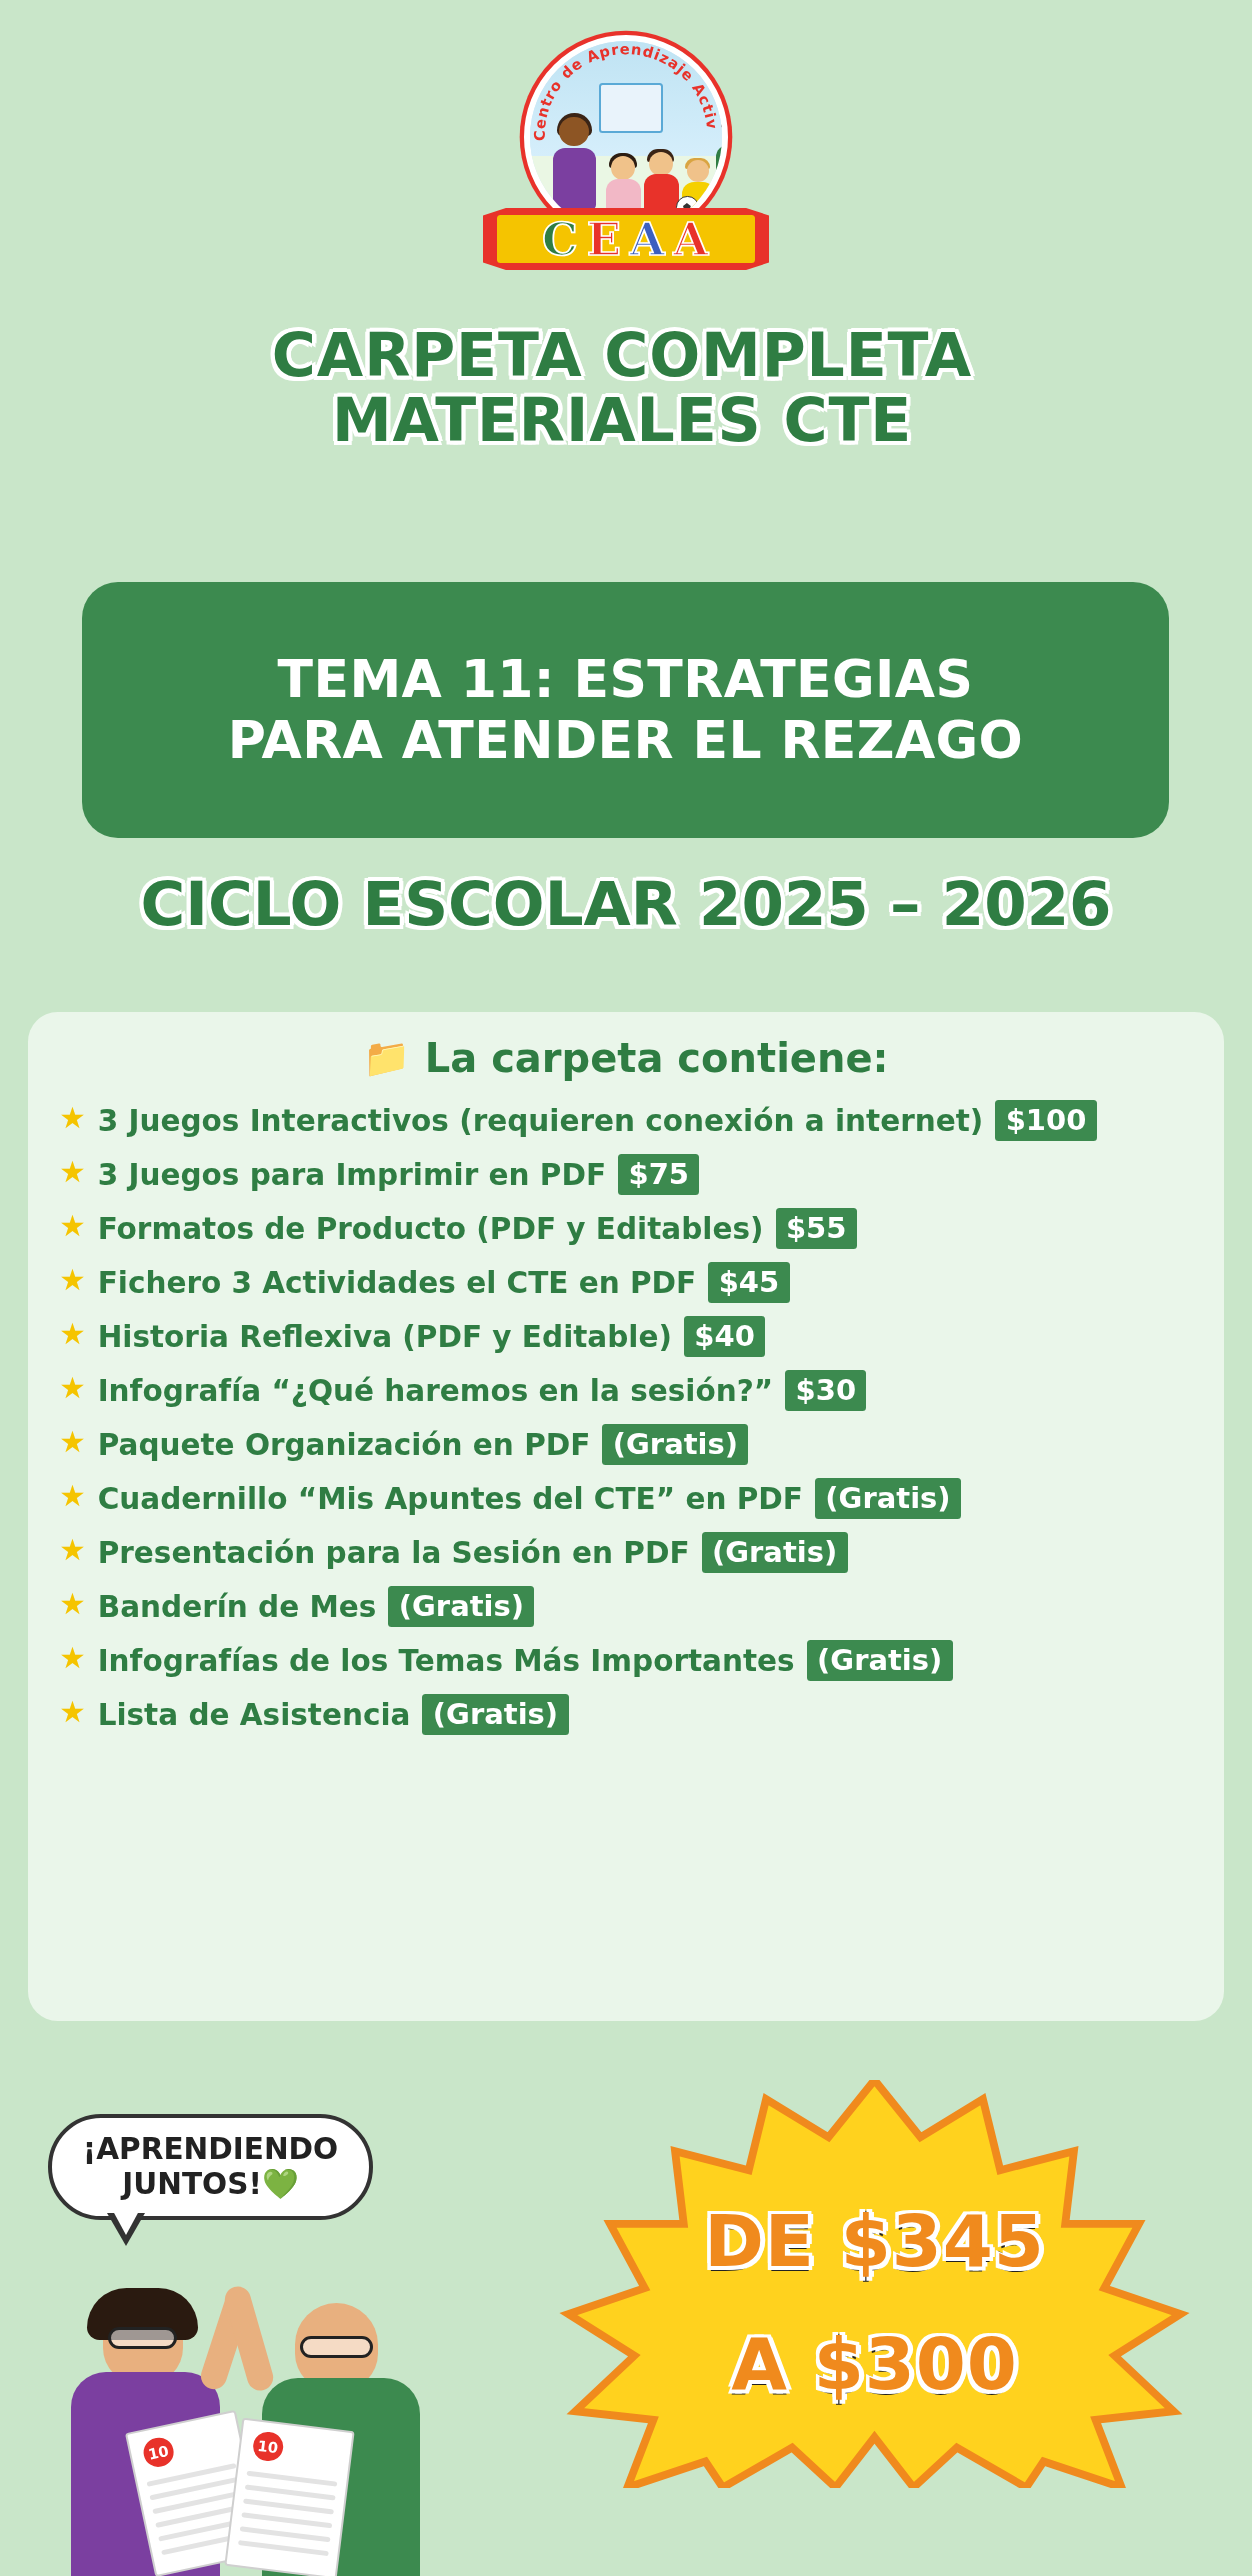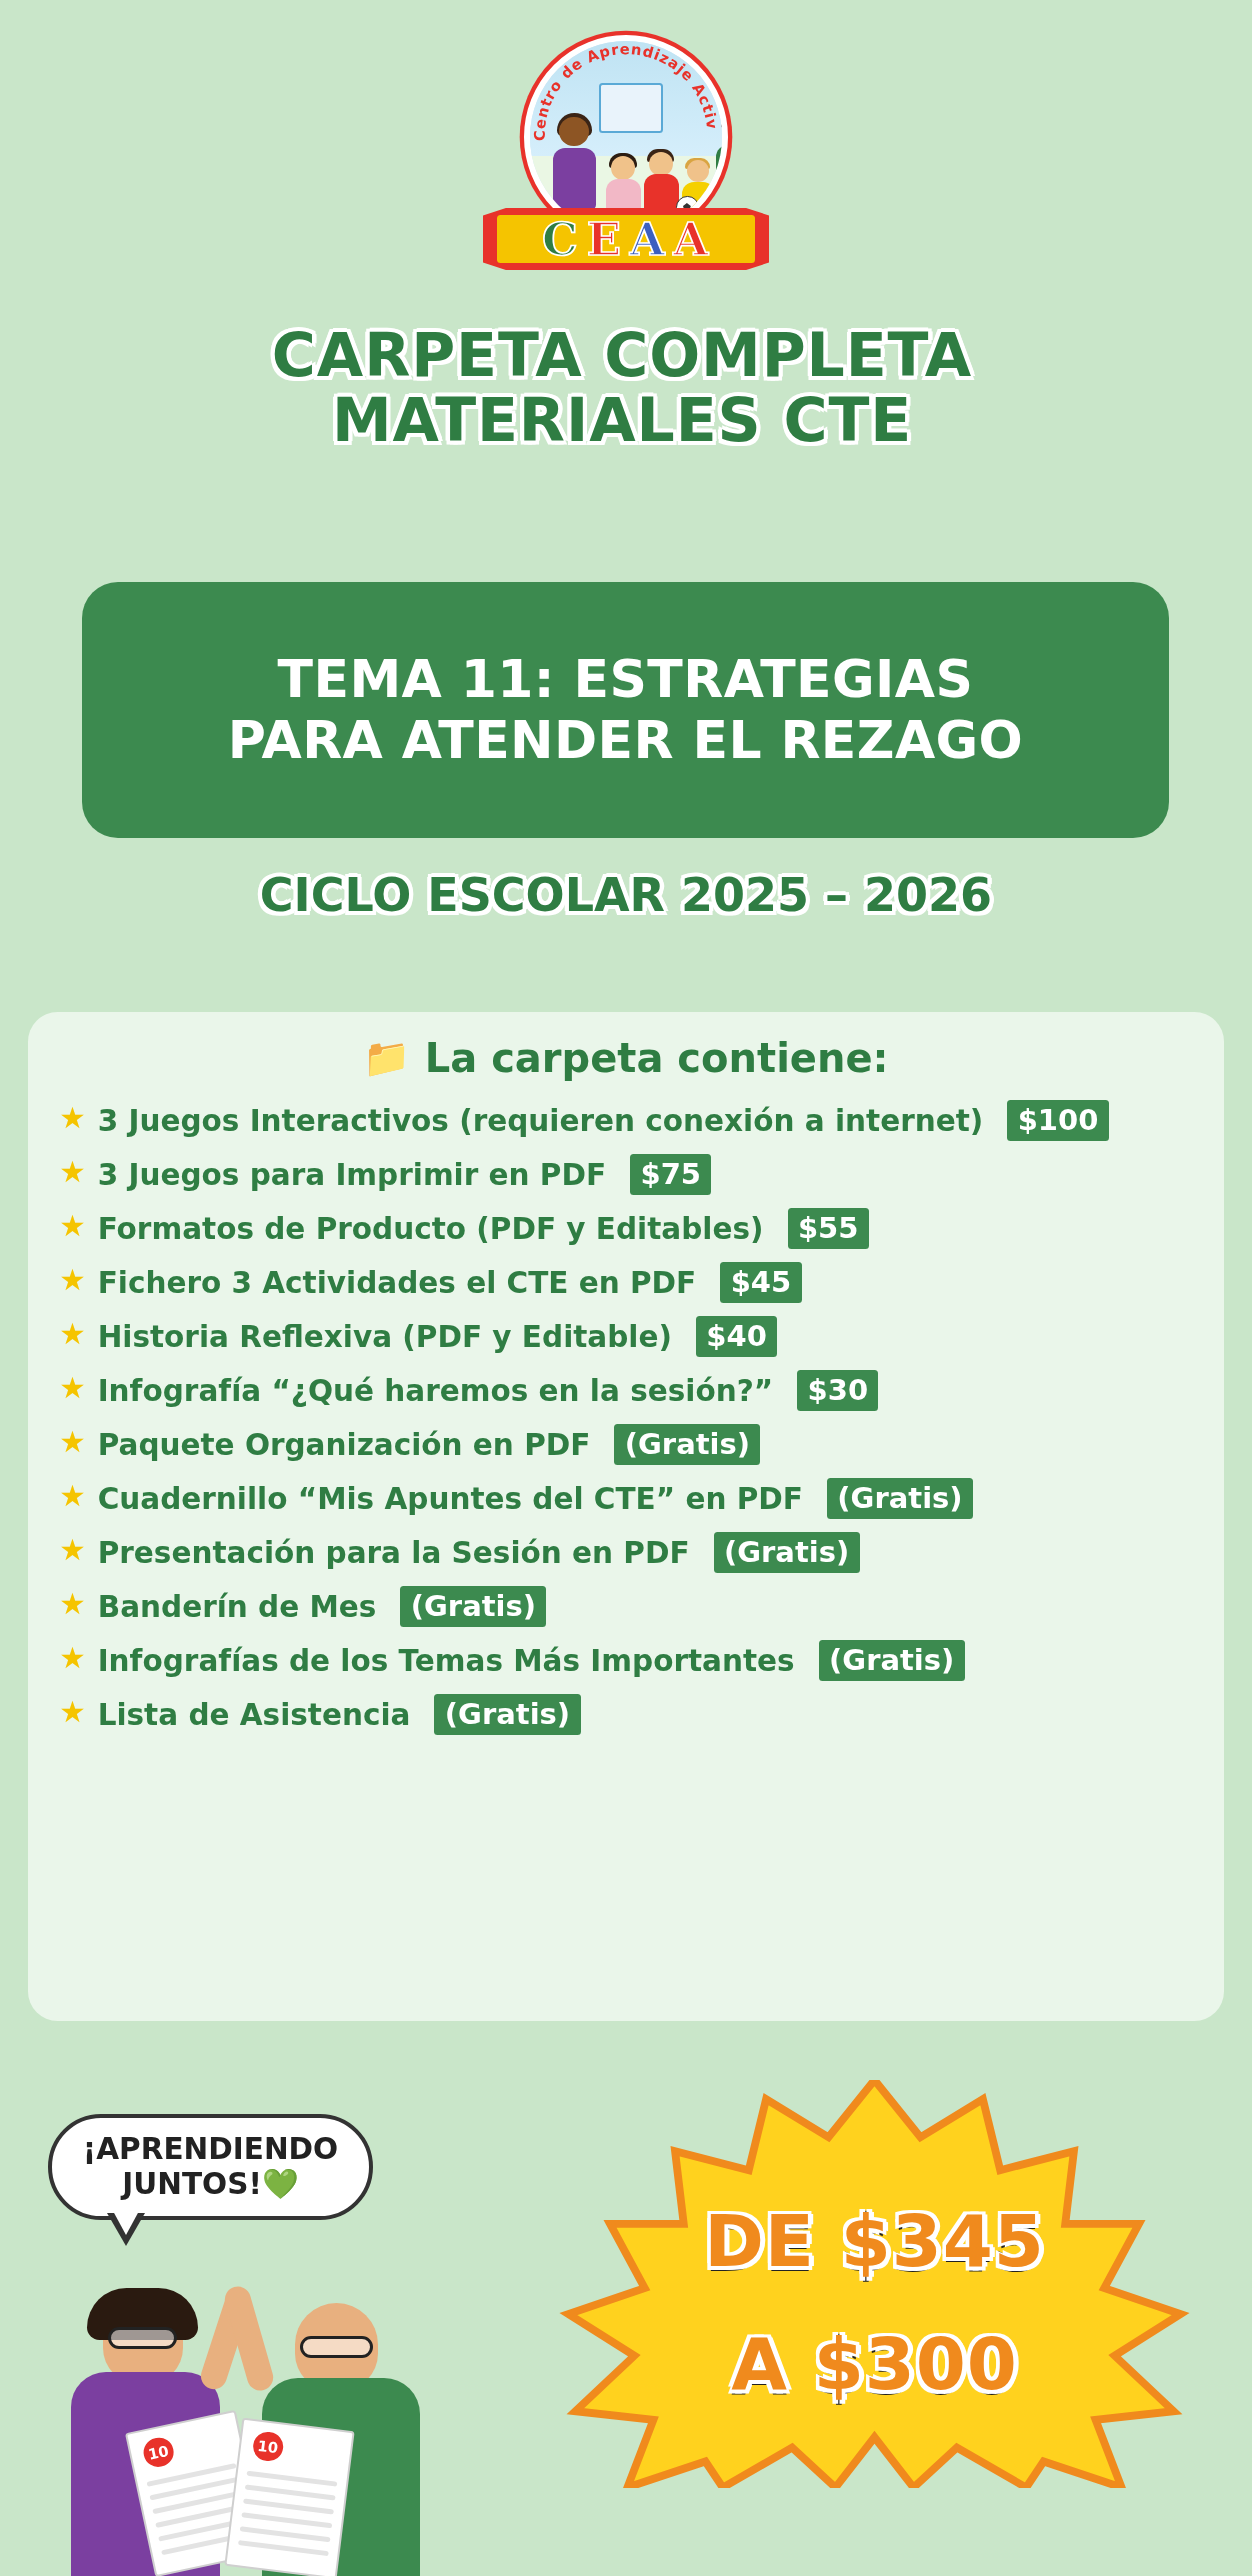--- a/index.html
+++ b/index.html
@@ -192,21 +192,21 @@
     text-align: center;
     letter-spacing: 0.4px;
   }
 
   .ciclo {
     position: absolute;
     top: 868px;
     left: 0; right: 0;
     text-align: center;
     font-weight: bold;
-    font-size: 46px;
+    font-size: 61px;
     color: #2f7d43;
     letter-spacing: 0px;
     text-shadow:
       -3.5px -3.5px 0 #fff, 3.5px -3.5px 0 #fff, -3.5px 3.5px 0 #fff, 3.5px 3.5px 0 #fff,
       0 -4.3px 0 #fff, 0 4.3px 0 #fff, -4.3px 0 0 #fff, 4.3px 0 0 #fff;
   }
 
   
   .card {
     position: absolute;
@@ -235,21 +235,21 @@
     align-items: flex-start;
     gap: 12px;
     padding: 4.3px 0 4.3px 5.2px;
     min-height: 54px;
   }
   .star { color: #f5c400; font-size: 29.5px; line-height: 1.25; flex: none; }
   .item-body {
     display: flex;
     flex-wrap: wrap;
     align-items: center;
-    gap: 24px;
+    gap: 12px;
   }
   .item-label {
     font-size: 29.5px;
     font-weight: bold;
     color: #2f7d43;
     line-height: 1.3;
   }
   .price {
     display: inline-block;
     background: #3c8a4f;

